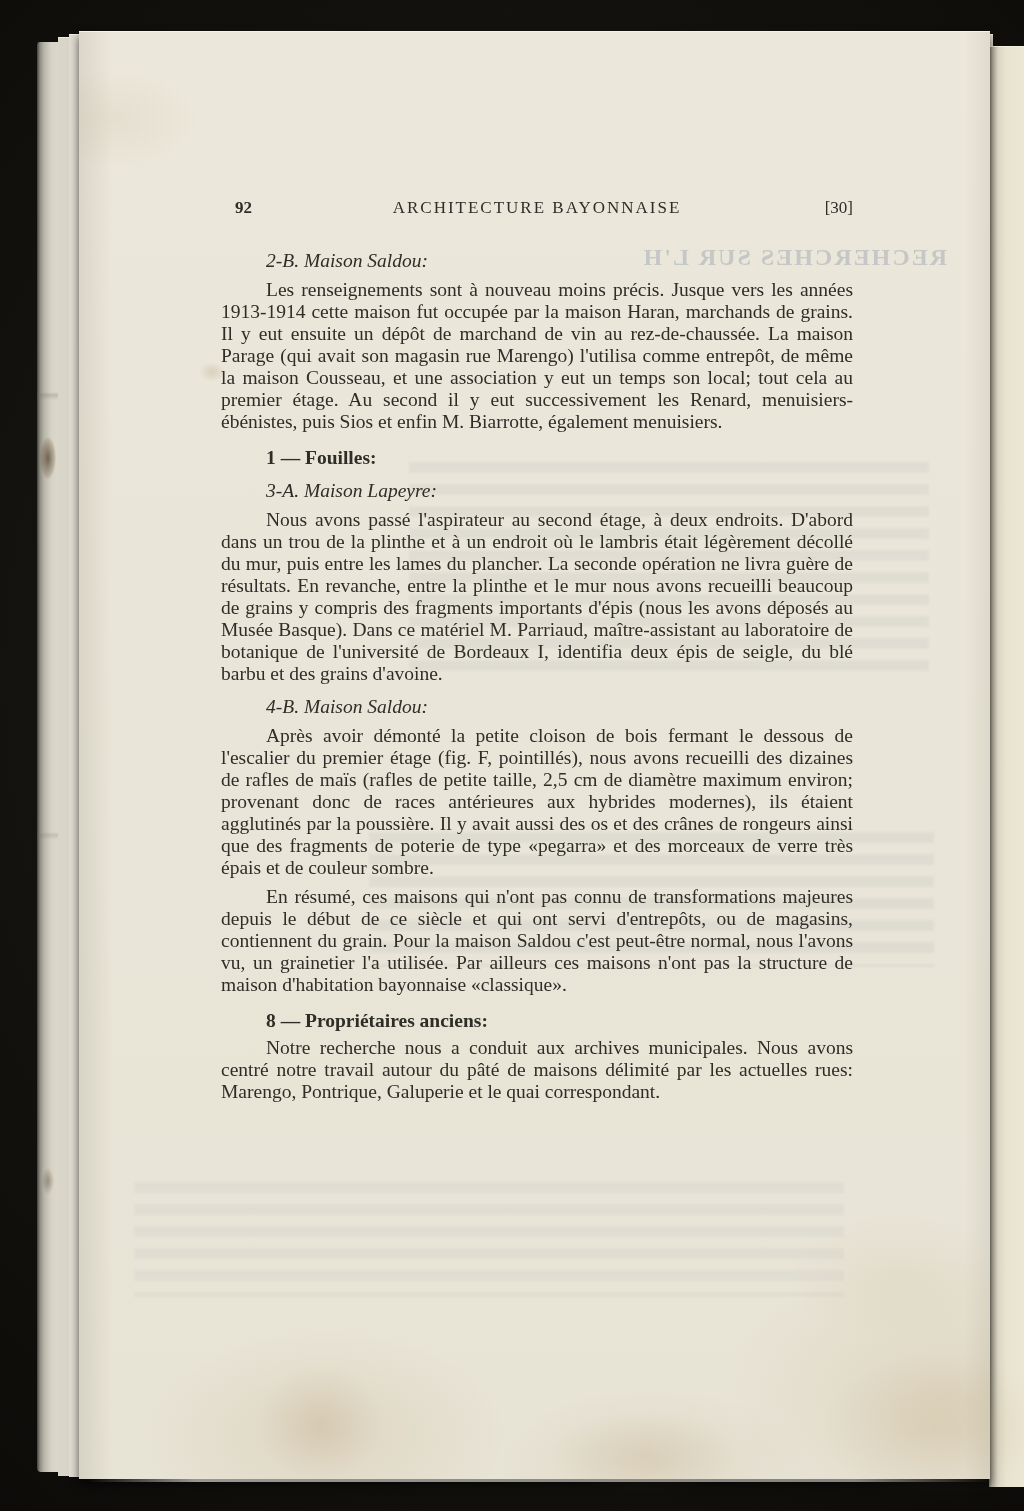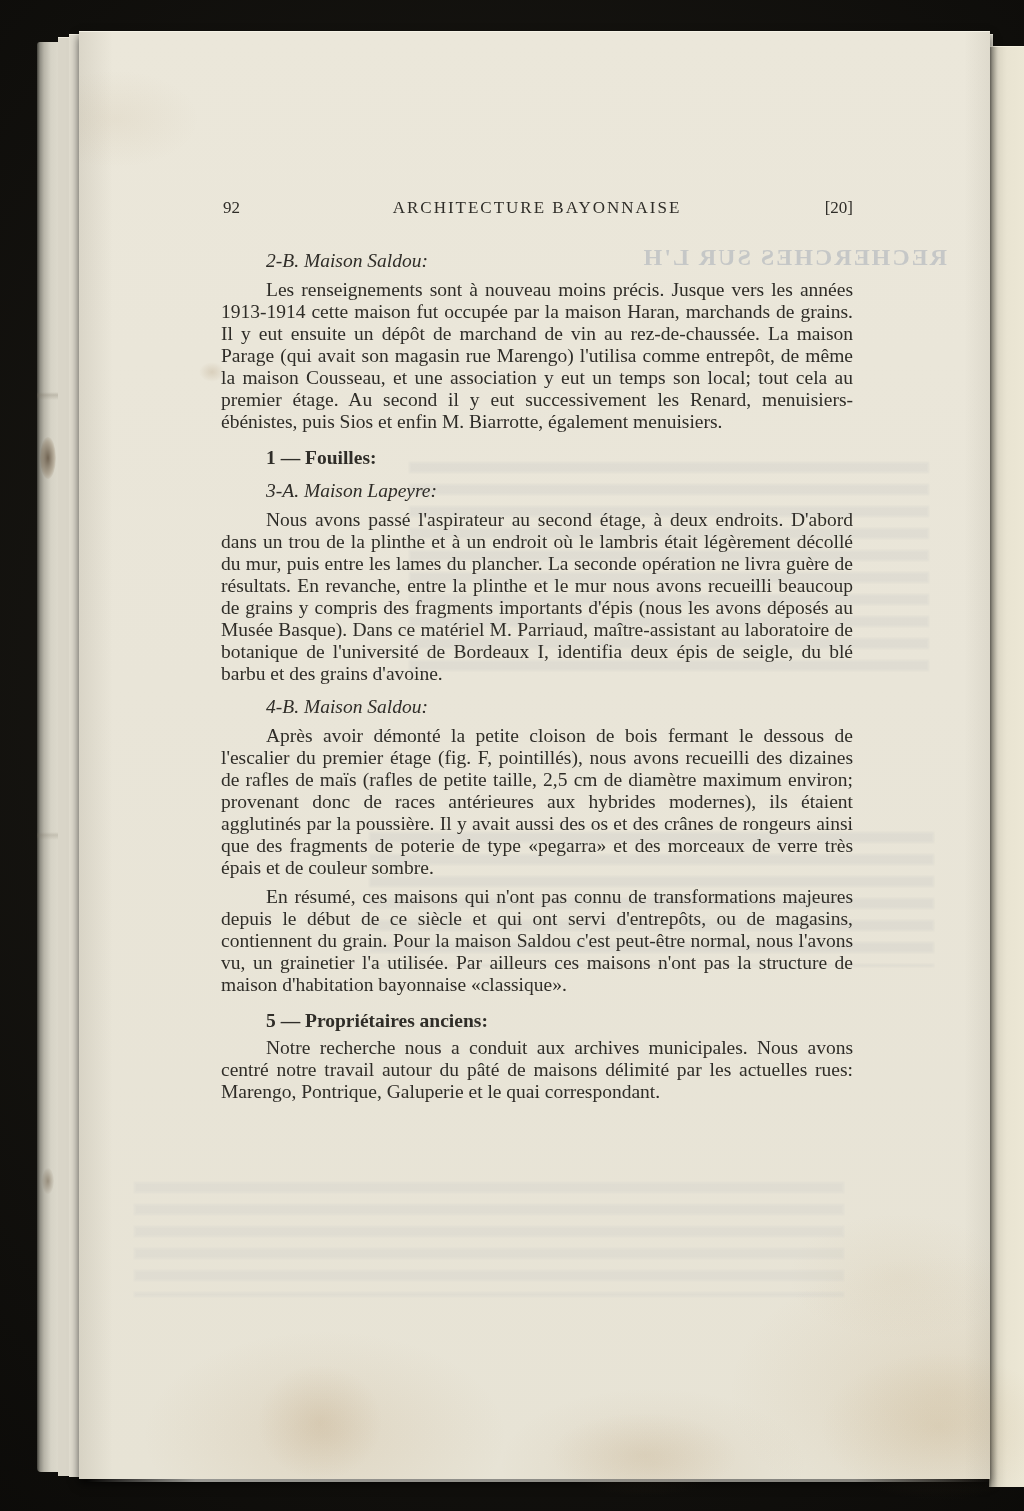--- a/index.html
+++ b/index.html
@@ -80,21 +80,21 @@
   .e2{left:42px;top:1168px;width:12px;height:26px;background:radial-gradient(ellipse,rgba(80,60,36,.4),transparent 75%);}
 
   
   .text-block{
     position:absolute;left:142px;top:165px;width:632px;
     color:#2f2d28;font-size:19.5px;line-height:22px;
   }
   .header-row{
     position:relative;height:22px;margin-bottom:31px;font-size:17px;
   }
-  .page-number{position:absolute;left:2px;top:0;}
+  .page-number{position:absolute;left:14px;top:0;font-weight:bold;}
   .running-title{position:absolute;left:0;right:0;top:0;text-align:center;letter-spacing:2px;font-size:17px;}
   .folio{position:absolute;right:0;top:0;}
   .para{text-indent:45px;text-align:justify;margin:0 0 7px 0;}
   .sub-heading{font-style:italic;margin:11px 0 7px 45px;}
   .sub-heading.first{margin-top:0;font-style:italic;}
   .bold-heading{font-weight:bold;margin:14px 0 5px 45px;}
 </style>
 </head>
 <body>
 
@@ -113,29 +113,29 @@
     <div class="ghost-band gb3"></div>
     <div class="stain s1"></div>
     <div class="stain s2"></div>
     <div class="stain s3"></div>
     <div class="stain s4"></div>
 
     <div class="text-block">
       <div class="header-row">
         <span class="page-number">92</span>
         <span class="running-title">ARCHITECTURE BAYONNAISE</span>
-        <span class="folio">[20]</span>
+        <span class="folio">[30]</span>
       </div>
       <div id="sections">
           <div class="sub-heading first">2-B. Maison Saldou:</div>
           <div class="para">Les renseignements sont à nouveau moins précis. Jusque vers les années 1913-1914 cette maison fut occupée par la maison Haran, marchands de grains. Il y eut ensuite un dépôt de marchand de vin au rez-de-chaussée. La maison Parage (qui avait son magasin rue Marengo) l'utilisa comme entrepôt, de même la maison Cousseau, et une association y eut un temps son local; tout cela au premier étage. Au second il y eut successivement les Renard, menuisiers-ébénistes, puis Sios et enfin M. Biarrotte, également menuisiers.</div>
           <div class="bold-heading">1 — Fouilles:</div>
           <div class="sub-heading">3-A. Maison Lapeyre:</div>
           <div class="para">Nous avons passé l'aspirateur au second étage, à deux endroits. D'abord dans un trou de la plinthe et à un endroit où le lambris était légèrement décollé du mur, puis entre les lames du plancher. La seconde opération ne livra guère de résultats. En revanche, entre la plinthe et le mur nous avons recueilli beaucoup de grains y compris des fragments importants d'épis (nous les avons déposés au Musée Basque). Dans ce matériel M. Parriaud, maître-assistant au laboratoire de botanique de l'université de Bordeaux I, identifia deux épis de seigle, du blé barbu et des grains d'avoine.</div>
           <div class="sub-heading">4-B. Maison Saldou:</div>
           <div class="para">Après avoir démonté la petite cloison de bois fermant le dessous de l'escalier du premier étage (fig. F, pointillés), nous avons recueilli des dizaines de rafles de maïs (rafles de petite taille, 2,5 cm de diamètre maximum environ; provenant donc de races antérieures aux hybrides modernes), ils étaient agglutinés par la poussière. Il y avait aussi des os et des crânes de rongeurs ainsi que des fragments de poterie de type «pegarra» et des morceaux de verre très épais et de couleur sombre.</div>
           <div class="para">En résumé, ces maisons qui n'ont pas connu de transformations majeures depuis le début de ce siècle et qui ont servi d'entrepôts, ou de magasins, contiennent du grain. Pour la maison Saldou c'est peut-être normal, nous l'avons vu, un grainetier l'a utilisée. Par ailleurs ces maisons n'ont pas la structure de maison d'habitation bayonnaise «classique».</div>
-          <div class="bold-heading">5 — Propriétaires anciens:</div>
+          <div class="bold-heading">8 — Propriétaires anciens:</div>
           <div class="para">Notre recherche nous a conduit aux archives municipales. Nous avons centré notre travail autour du pâté de maisons délimité par les actuelles rues: Marengo, Pontrique, Galuperie et le quai correspondant.</div>
         </div>
     </div>
   </div>
 </div>
 
 </body></html>

